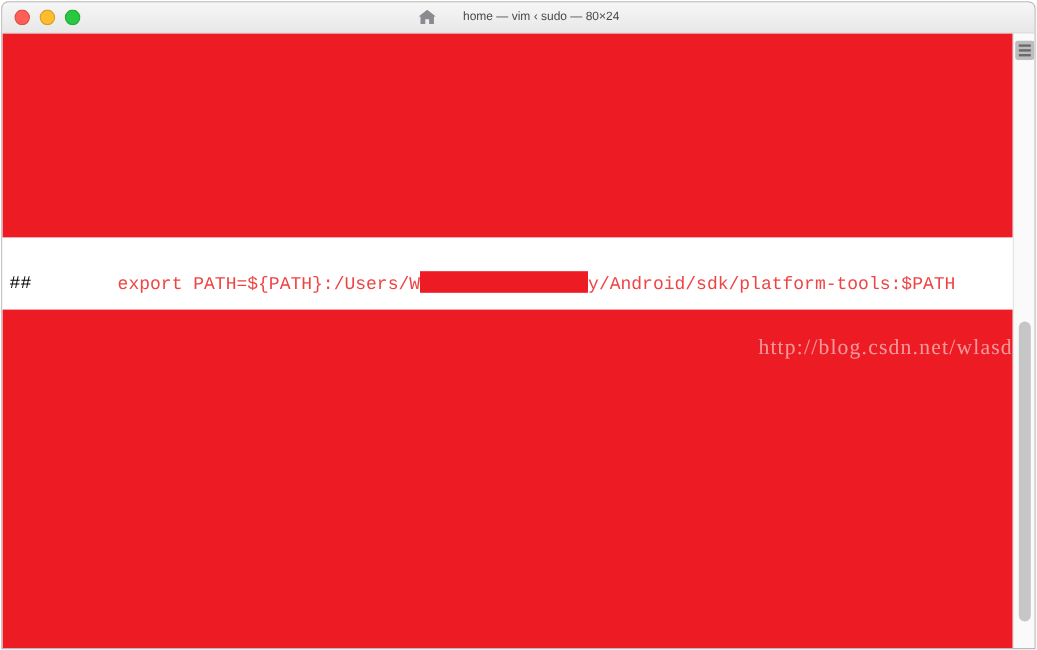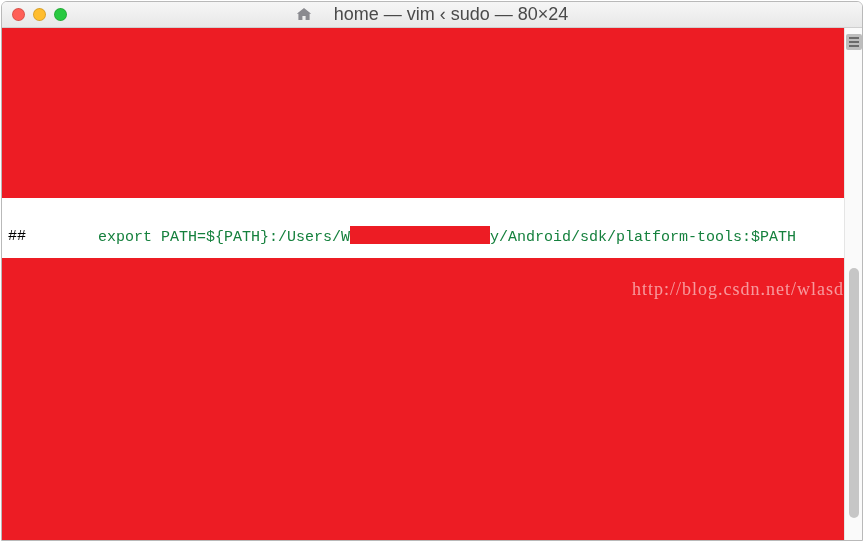--- a/index.html
+++ b/index.html
@@ -38,21 +38,21 @@
     border: 1px solid rgba(0,0,0,0.15);
   }
   .tl.close    { background: #ff5f57; }
   .tl.minimize { background: #ffbd2e; }
   .tl.zoom     { background: #28c940; }
 
   .title-center {
     position: absolute;
     left: 0; right: 0;
     text-align: right;
-    font-size: 18px;
+    font-size: 10px;
     color: #4a4a4a;
     pointer-events: none;
     display: flex;
     justify-content: center;
     align-items: center;
     gap: 22px;
   }
   .home-icon {
     display: inline-flex;
     width: 16px; height: 13px;
@@ -95,21 +95,21 @@
     left: 0; top: 170px;
     width: 100%;
     height: 60px;
     background: #fff;
   }
 
   .line1 {
     position: absolute;
     left: 6px; top: 10px;
     white-space: pre;
-    color: #15803d;
+    color: #ef4444;
   }
   .line1 .seg-start, .line1 .seg-end { display: inline; }
   .redact {
     display: inline-block;
     width: 140px;
     height: 18px;
     background: #ed1c24;
     vertical-align: -3px;
   }
 

